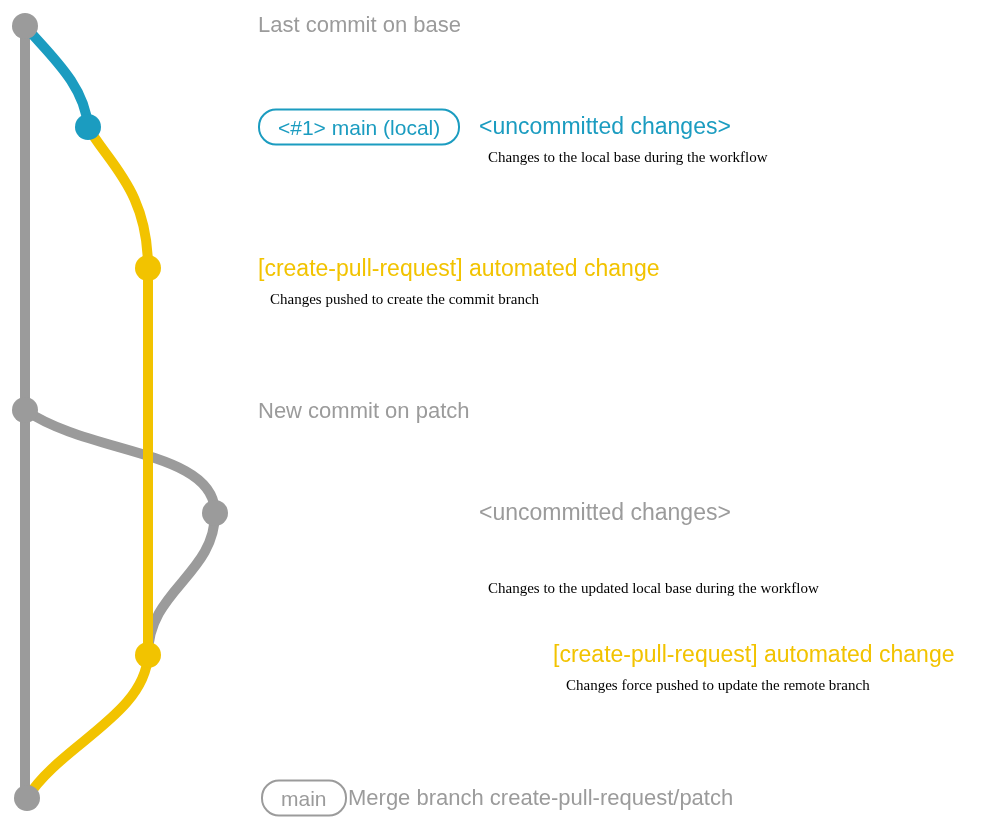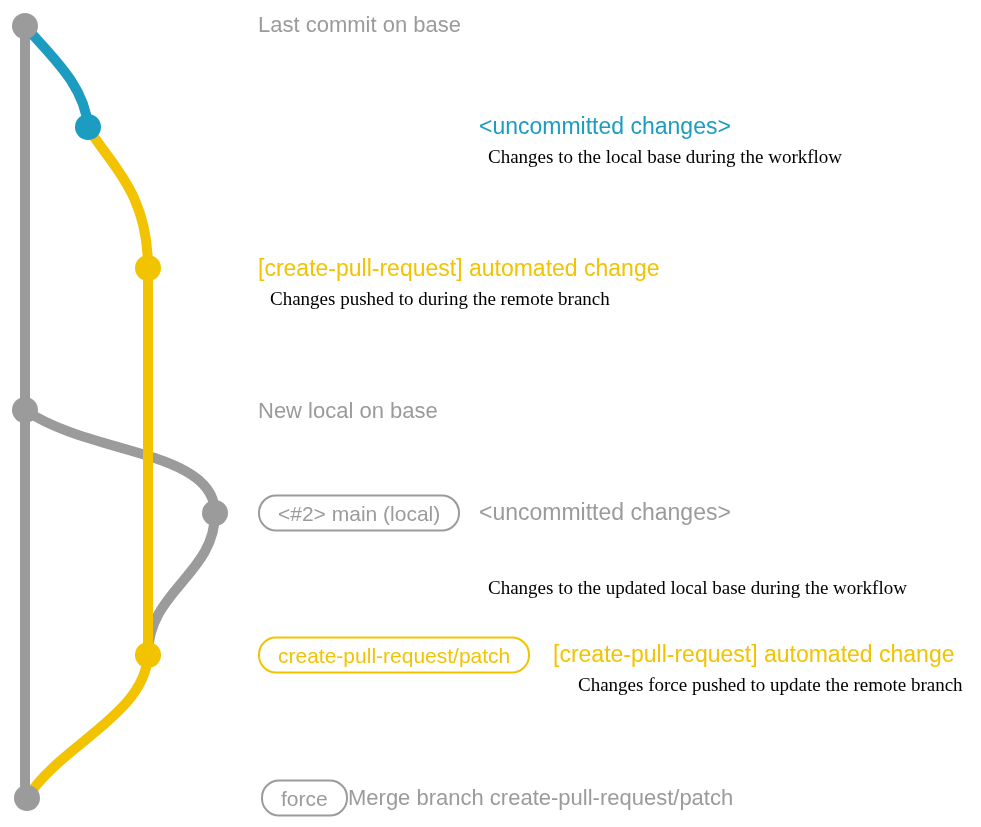--- a/index.html
+++ b/index.html
@@ -34,21 +34,21 @@
     white-space: nowrap;
   }
   .status {
     position: absolute;
     font-size: 23px;
     white-space: nowrap;
   }
   .desc {
     position: absolute;
     font-family: "Liberation Serif", serif;
-    font-size: 19px;
+    font-size: 15px;
     color: var(--color-ink);
     white-space: nowrap;
   }
   .gray { color: var(--color-gray); }
   .blue { color: var(--color-blue); }
   .yellow { color: var(--color-yellow); }
   .badge {
     position: absolute;
     display: inline-flex;
     align-items: center;
@@ -87,32 +87,31 @@
     <circle class="node blue" cx="88" cy="127" r="13"></circle>
     <circle class="node yellow" cx="148" cy="268" r="13"></circle>
     <circle class="node gray" cx="25" cy="410" r="13"></circle>
     <circle class="node gray" cx="215" cy="513" r="13"></circle>
     <circle class="node yellow" cx="148" cy="655" r="13"></circle>
     <circle class="node gray" cx="27" cy="798" r="13"></circle>
   </svg>
 
   <div class="heading gray v-center" style="left:258px; top:25px;">Last commit on base</div>
 
+  <div class="badge badge-blue v-center" style="left:258px; top:127px;">&lt;#1&gt; main (local)</div>
   <div class="status blue v-center" style="left:479px; top:126px;">&lt;uncommitted changes&gt;</div>
   <div class="desc v-center" style="left:488px; top:157px;">Changes to the local base during the workflow</div>
 
   <div class="status yellow v-center" style="left:258px; top:268px;">[create-pull-request] automated change</div>
-  <div class="desc v-center" style="left:270px; top:299px;">Changes pushed to during the remote branch</div>
+  <div class="desc v-center" style="left:270px; top:299px;">Changes pushed to create the commit branch</div>
 
-  <div class="heading gray v-center" style="left:258px; top:411px;">New local on base</div>
+  <div class="heading gray v-center" style="left:258px; top:411px;">New commit on patch</div>
 
-  <div class="badge badge-gray v-center" style="left:258px; top:513px;">&lt;#2&gt; main (local)</div>
   <div class="status gray v-center" style="left:479px; top:512px;">&lt;uncommitted changes&gt;</div>
   <div class="desc v-center" style="left:488px; top:543px;margin-top:45px;">Changes to the updated local base during the workflow</div>
 
-  <div class="badge badge-yellow v-center" style="left:258px; top:655px;">create-pull-request/patch</div>
   <div class="status yellow v-center" style="left:553px; top:654px;">[create-pull-request] automated change</div>
-  <div class="desc v-center" style="left:566px; top:685px;margin-left:12px;">Changes force pushed to update the remote branch</div>
+  <div class="desc v-center" style="left:566px; top:685px;">Changes force pushed to update the remote branch</div>
 
-  <div class="badge badge-gray v-center" style="left:261px; top:798px;">force</div>
+  <div class="badge badge-gray v-center" style="left:261px; top:798px;">main</div>
   <div class="heading gray v-center" style="left:348px; top:798px;text-align:right;">Merge branch create-pull-request/patch</div>
 
 </div>
 
 </body></html>

